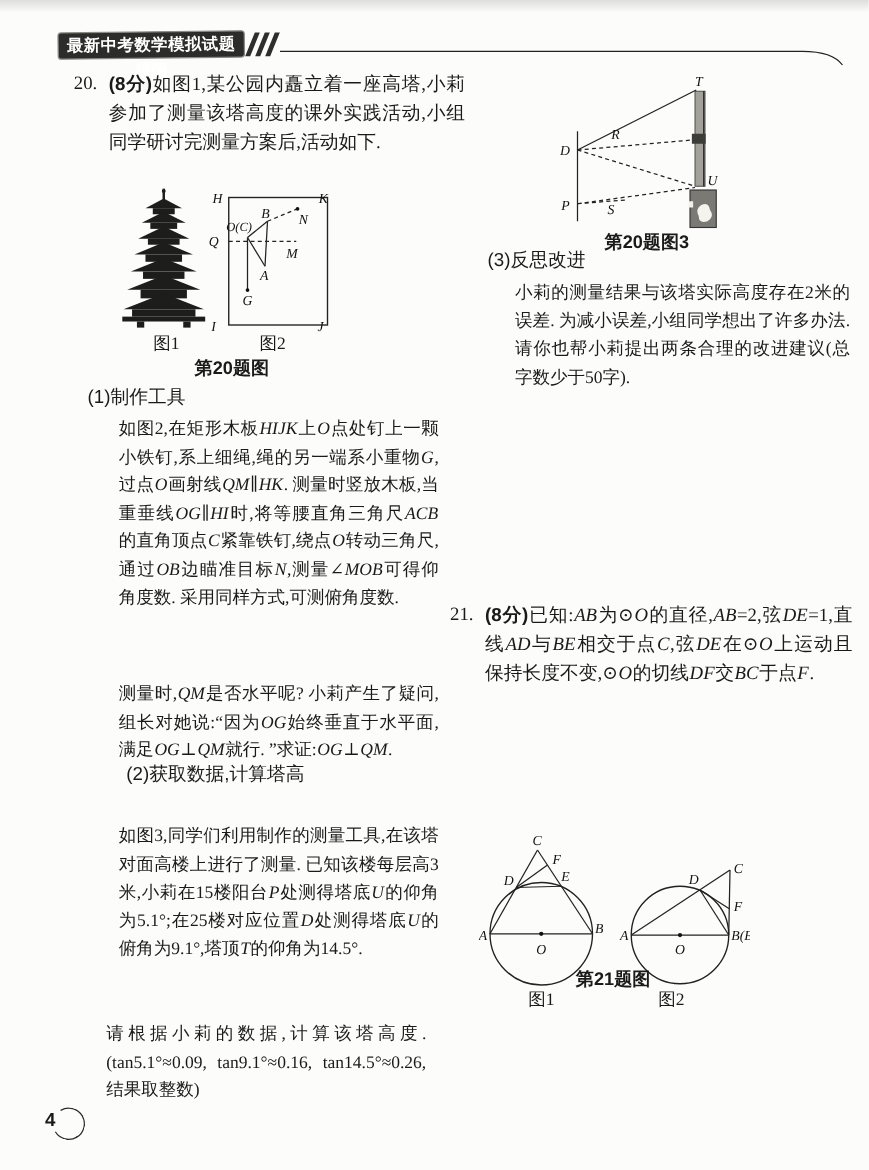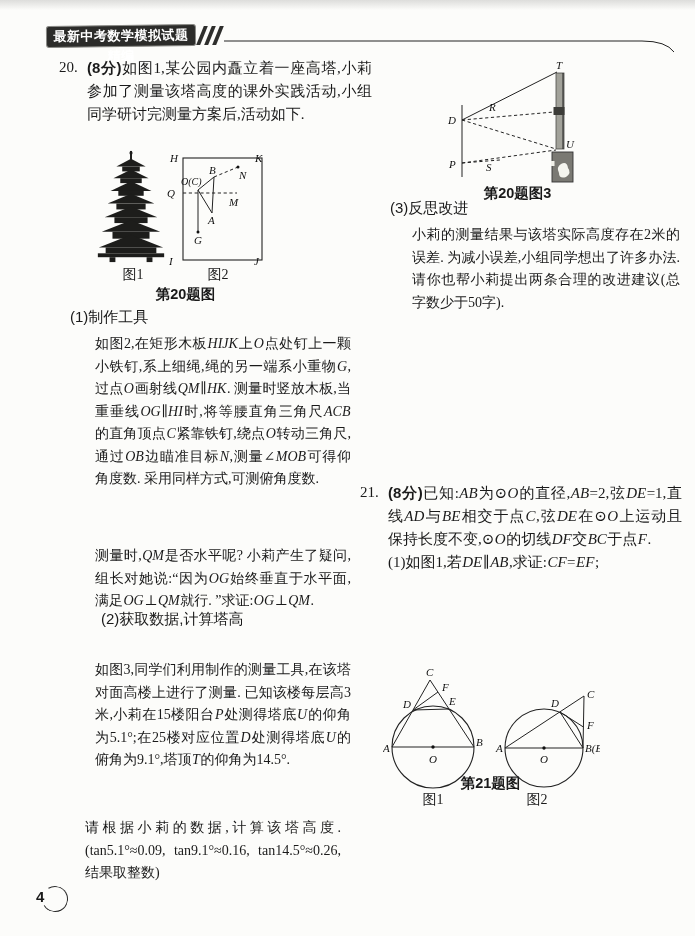--- a/index.html
+++ b/index.html
@@ -145,21 +145,20 @@
   <text class="lbl" x="126" y="93">U</text>
 </svg>
 <div class="abs cap-b" style="left:440px;top:184px;width:155px;">第20题图3</div>
 
 <div class="abs sect-title" style="left:390px;top:199px;">(3)反思改进</div>
 <div class="abs para rich" style="left:412px;top:224px;width:268px;">小莉的测量结果与该塔实际高度存在2米的误差. 为减小误差,小组同学想出了许多办法. 请你也帮小莉提出两条合理的改进建议(总字数少于50字).</div>
 
 <div class="abs prob rich" style="left:360px;top:481px;width:322px;">
   <span class="pnum">21.</span>
   <div class="ptext"><span class="pts">(8分)</span><span>已知:<i>AB</i>为⊙<i>O</i>的直径,<i>AB</i>=2,弦<i>DE</i>=1,直线<i>AD</i>与<i>BE</i>相交于点<i>C</i>,弦<i>DE</i>在⊙<i>O</i>上运动且保持长度不变,⊙<i>O</i>的切线<i>DF</i>交<i>BC</i>于点<i>F</i>.</span>
-    <div class="hang rich">(1)如图1,若<i>DE</i>∥<i>AB</i>,求证:<i>CF</i>=<i>EF</i>;</div>
   </div>
 </div>
 
 <svg class="abs" style="left:383px;top:666px;width:100px;height:124px;" viewBox="0 0 100 124">
   <circle cx="50" cy="81" r="41" fill="none" stroke="#222" stroke-width="1.1"></circle>
   <g>
     <line x1="9" y1="81" x2="91" y2="81"></line>
     <line x1="9" y1="81" x2="47" y2="14"></line>
     <line x1="91" y1="81" x2="47" y2="14"></line>
     <line x1="30" y1="44" x2="66" y2="43"></line>

